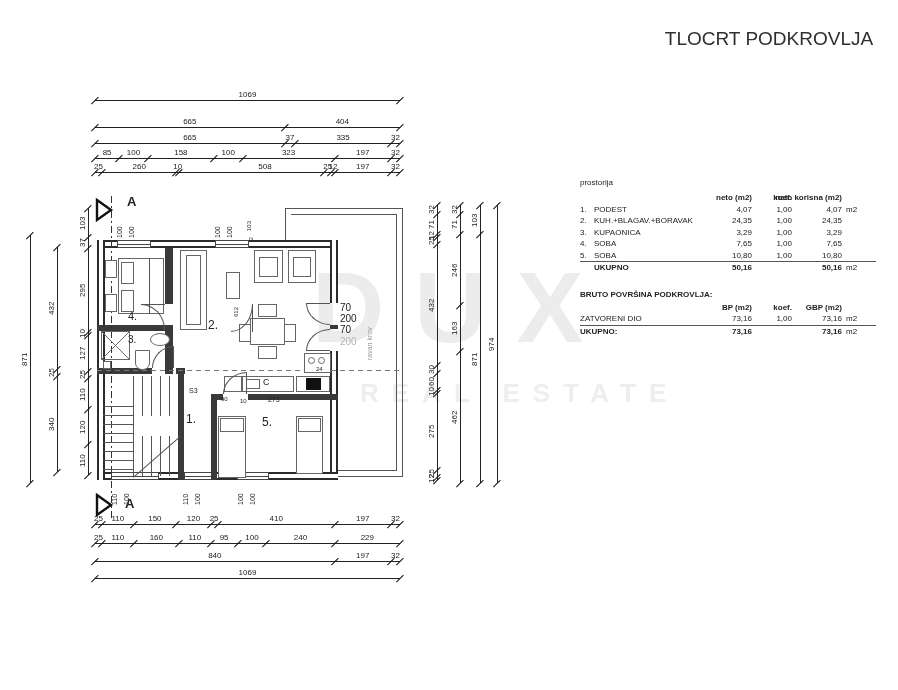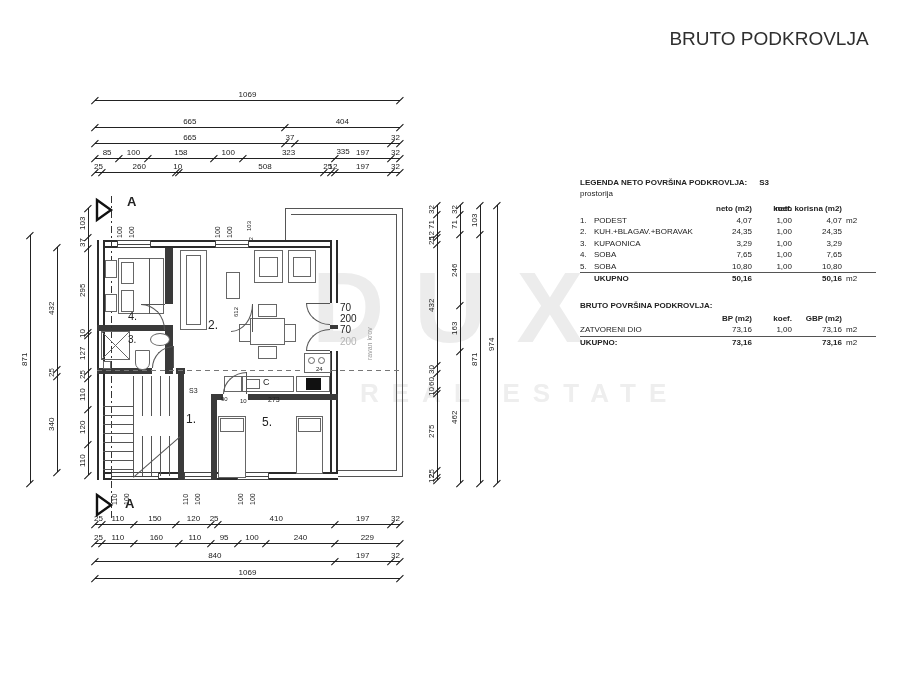--- a/index.html
+++ b/index.html
@@ -53,21 +53,21 @@
   .bruto-head{font-weight:bold;margin-top:16px;margin-bottom:3px;}
 </style>
 </head>
 <body>
 
 <div id="stage">
 
   <div class="wm1">DUX</div>
   <div class="wm2">REAL ESTATE</div>
 
-  <div class="title">BRUTO PODKROVLJA</div>
+  <div class="title">TLOCRT PODKROVLJA</div>
 
   <div class="tl" style="left:285px;top:208px;width:118px;height:1px"></div>
   <div class="tl" style="left:402px;top:208px;width:1px;height:269px"></div>
   <div class="tl" style="left:338px;top:476px;width:65px;height:1px"></div>
   <div class="tl" style="left:285px;top:208px;width:1px;height:33px"></div>
   <div class="tl" style="left:291px;top:214px;width:106px;height:1px"></div>
   <div class="tl" style="left:396px;top:214px;width:1px;height:257px"></div>
   <div class="tl" style="left:338px;top:470px;width:59px;height:1px"></div>
 
   <div class="wd" style="left:97px;top:240px;width:241px;height:8px"></div>
@@ -172,21 +172,21 @@
       <div style="position: absolute; left: 169.867px; top: 117px; width: 40px; text-align: center; font-size: 8px; color: rgb(34, 34, 34);">665</div>
       <div style="position: absolute; left: 322.367px; top: 117px; width: 40px; text-align: center; font-size: 8px; color: rgb(34, 34, 34);">404</div>
       <div style="position: absolute; left: 95px; top: 143px; width: 305px; height: 1px; background: rgb(34, 34, 34);"></div>
       <div style="position: absolute; left: 90px; top: 142.5px; width: 10px; height: 1.4px; background: rgb(17, 17, 17); transform: rotate(-45deg);"></div>
       <div style="position: absolute; left: 279.733px; top: 142.5px; width: 10px; height: 1.4px; background: rgb(17, 17, 17); transform: rotate(-45deg);"></div>
       <div style="position: absolute; left: 290.29px; top: 142.5px; width: 10px; height: 1.4px; background: rgb(17, 17, 17); transform: rotate(-45deg);"></div>
       <div style="position: absolute; left: 385.87px; top: 142.5px; width: 10px; height: 1.4px; background: rgb(17, 17, 17); transform: rotate(-45deg);"></div>
       <div style="position: absolute; left: 395px; top: 142.5px; width: 10px; height: 1.4px; background: rgb(17, 17, 17); transform: rotate(-45deg);"></div>
       <div style="position: absolute; left: 169.867px; top: 133px; width: 40px; text-align: center; font-size: 8px; color: rgb(34, 34, 34);">665</div>
       <div style="position: absolute; left: 270.012px; top: 133px; width: 40px; text-align: center; font-size: 8px; color: rgb(34, 34, 34);">37</div>
-      <div style="position: absolute; left: 323.08px; top: 147px; width: 40px; text-align: center; font-size: 8px; color: rgb(34, 34, 34);">335</div>
+      <div style="position: absolute; left: 323.08px; top: 133px; width: 40px; text-align: center; font-size: 8px; color: rgb(34, 34, 34);">335</div>
       <div style="position: absolute; left: 375.435px; top: 133px; width: 40px; text-align: center; font-size: 8px; color: rgb(34, 34, 34);">32</div>
       <div style="position: absolute; left: 95px; top: 158px; width: 305px; height: 1px; background: rgb(34, 34, 34);"></div>
       <div style="position: absolute; left: 90px; top: 157.5px; width: 10px; height: 1.4px; background: rgb(17, 17, 17); transform: rotate(-45deg);"></div>
       <div style="position: absolute; left: 114.252px; top: 157.5px; width: 10px; height: 1.4px; background: rgb(17, 17, 17); transform: rotate(-45deg);"></div>
       <div style="position: absolute; left: 142.783px; top: 157.5px; width: 10px; height: 1.4px; background: rgb(17, 17, 17); transform: rotate(-45deg);"></div>
       <div style="position: absolute; left: 208.976px; top: 157.5px; width: 10px; height: 1.4px; background: rgb(17, 17, 17); transform: rotate(-45deg);"></div>
       <div style="position: absolute; left: 237.507px; top: 157.5px; width: 10px; height: 1.4px; background: rgb(17, 17, 17); transform: rotate(-45deg);"></div>
       <div style="position: absolute; left: 329.663px; top: 157.5px; width: 10px; height: 1.4px; background: rgb(17, 17, 17); transform: rotate(-45deg);"></div>
       <div style="position: absolute; left: 385.87px; top: 157.5px; width: 10px; height: 1.4px; background: rgb(17, 17, 17); transform: rotate(-45deg);"></div>
       <div style="position: absolute; left: 395px; top: 157.5px; width: 10px; height: 1.4px; background: rgb(17, 17, 17); transform: rotate(-45deg);"></div>
@@ -368,23 +368,20 @@
       <div style="position: absolute; left: 366px; top: 360px; transform: rotate(-90deg); transform-origin: 0px 0px; font-size: 7px; color: rgb(153, 153, 153); white-space: nowrap;">ravan krov</div>
       <div style="position: absolute; left: 111px; top: 505px; transform: rotate(-90deg); transform-origin: 0px 0px; font-size: 7px; color: rgb(34, 34, 34); white-space: nowrap;">110</div>
       <div style="position: absolute; left: 123px; top: 505px; transform: rotate(-90deg); transform-origin: 0px 0px; font-size: 7px; color: rgb(34, 34, 34); white-space: nowrap;">100</div>
       <div style="position: absolute; left: 182px; top: 505px; transform: rotate(-90deg); transform-origin: 0px 0px; font-size: 7px; color: rgb(34, 34, 34); white-space: nowrap;">110</div>
       <div style="position: absolute; left: 194px; top: 505px; transform: rotate(-90deg); transform-origin: 0px 0px; font-size: 7px; color: rgb(34, 34, 34); white-space: nowrap;">100</div>
       <div style="position: absolute; left: 237px; top: 505px; transform: rotate(-90deg); transform-origin: 0px 0px; font-size: 7px; color: rgb(34, 34, 34); white-space: nowrap;">100</div>
       <div style="position: absolute; left: 249px; top: 505px; transform: rotate(-90deg); transform-origin: 0px 0px; font-size: 7px; color: rgb(34, 34, 34); white-space: nowrap;">100</div>
     </div>
 
   <div class="legend">
-    <div class="lg-head">
-      <span>LEGENDA NETO POVRŠINA PODKROVLJA:</span><span class="code">S3</span>
-    </div>
     <div class="lg-sub">prostorija</div>
     <div class="lrow lhead">
       <span></span>
       <span></span>
       <span>neto (m2)</span>
       <span>koef.</span>
       <span>neto korisna (m2)</span>
       <span></span>
     </div>
     <div>

